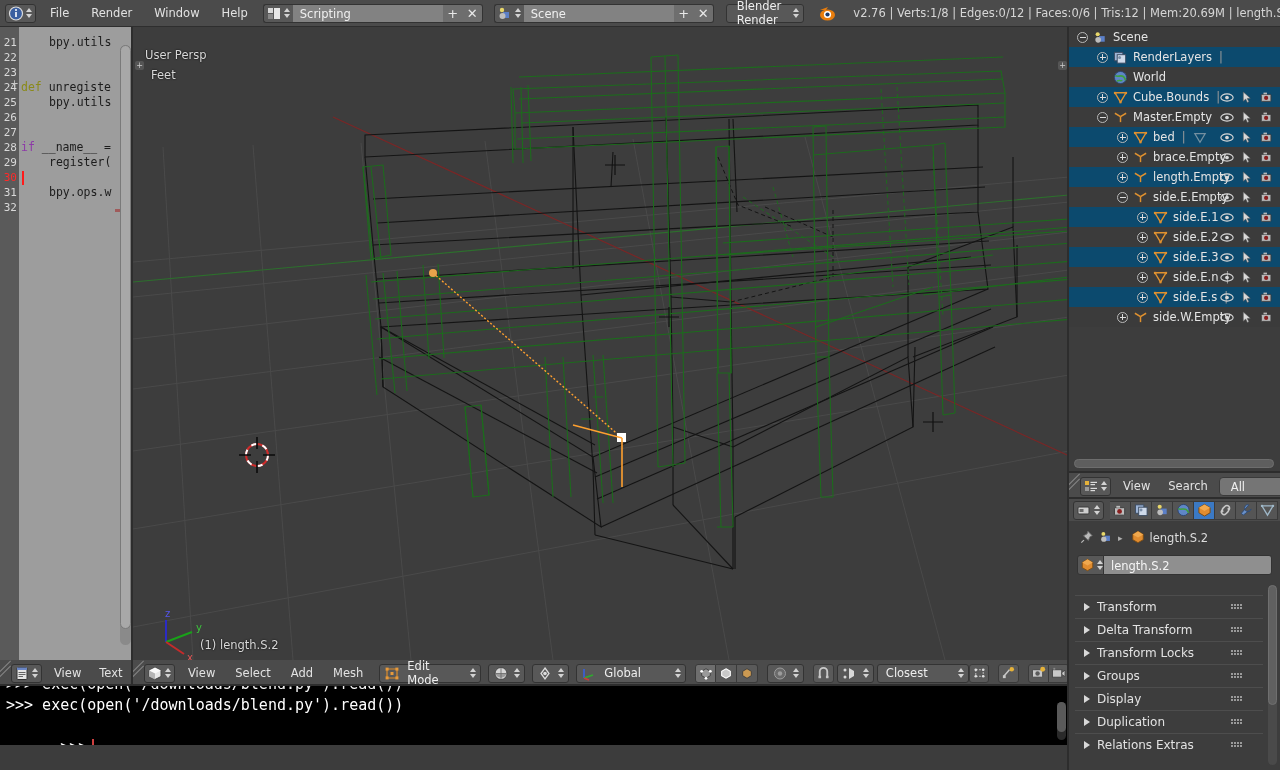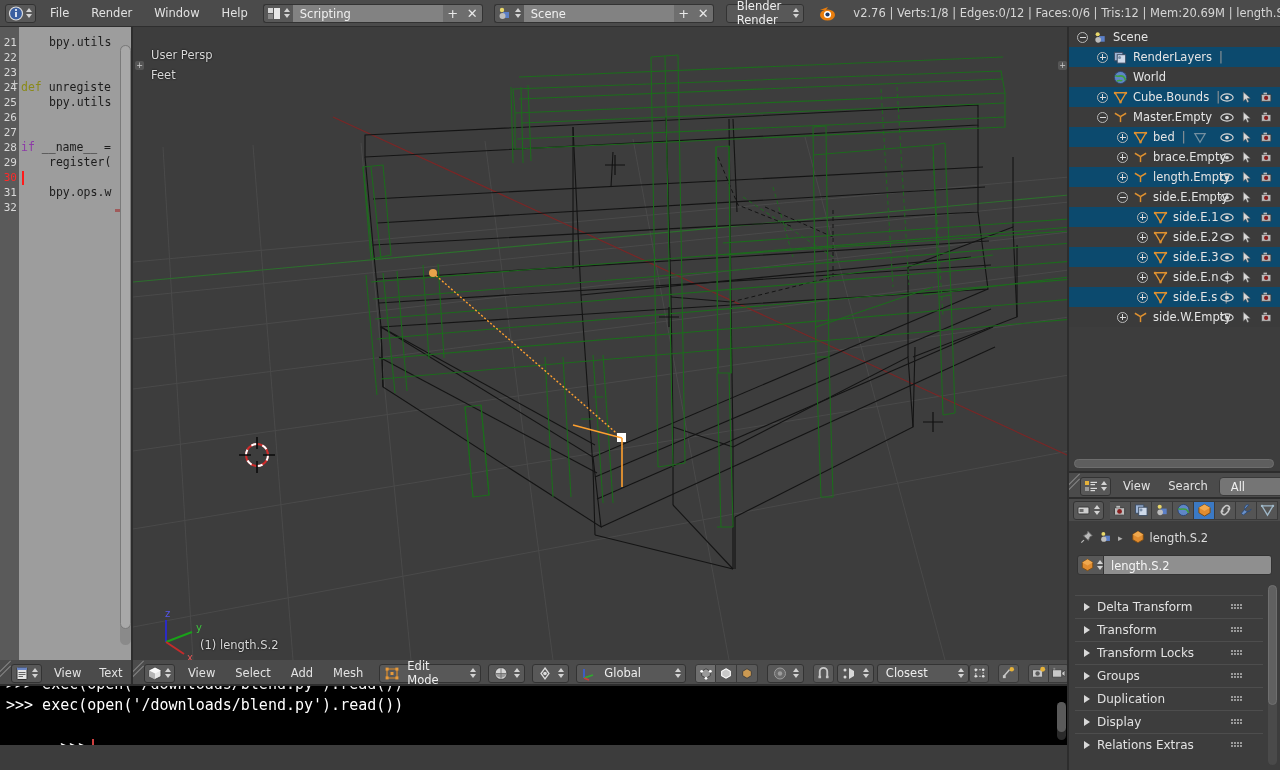--- a/index.html
+++ b/index.html
@@ -559,21 +559,21 @@
       <g transform="translate(33,593)">
         <path d="M0 22 L0 0" stroke="#2b2bc4" stroke-width="2"></path>
         <path d="M0 22 L26 12" stroke="#19a119" stroke-width="2"></path>
         <path d="M0 22 L18 34" stroke="#c42b2b" stroke-width="2"></path>
         <text x="-1" y="-3" fill="#5555ee" font-size="10" font-family="DejaVu Sans, sans-serif">z</text>
         <text x="30" y="11" fill="#3cc43c" font-size="10" font-family="DejaVu Sans, sans-serif">y</text>
         <text x="21" y="41" fill="#e05555" font-size="10" font-family="DejaVu Sans, sans-serif">x</text>
       </g>
     </svg>
 
-    <span class="vp-text" style="left:18px;top:21px;">User Persp</span>
+    <span class="vp-text" style="left:12px;top:21px;">User Persp</span>
     <span class="vp-text" style="left:18px;top:41px;">Feet</span>
     <span class="vp-text" style="left:67px;top:611px;">(1) length.S.2</span>
     <span class="vp-handle" style="left:2px;top:34px;">+</span>
     <span class="vp-handle" style="left:925px;top:34px;">+</span>
   </div>
 
   <div class="hdrbar" style="left:133px;top:660px;width:936px;">
     <span class="grip"></span>
     <span class="hdr-icon-btn" style="margin-left:0">
       <span class="ico">
@@ -1319,35 +1319,35 @@
             <i class="u"></i>
             <i class="d"></i>
           </span>
       </span>
       <span class="val">length.S.2</span>
     </div>
 
     <div id="prop-panels" style="position:absolute;left:6px;top:96px;width:188px;">
         <div class="panel-row">
           <span class="tri-right"></span>
-          <span>Delta Transform</span>
+          <span>Transform</span>
           <span class="dots">
             <span style="left:0px;top:0px"></span>
             <span style="left:3px;top:0px"></span>
             <span style="left:6px;top:0px"></span>
             <span style="left:9px;top:0px"></span>
             <span style="left:0px;top:3px"></span>
             <span style="left:3px;top:3px"></span>
             <span style="left:6px;top:3px"></span>
             <span style="left:9px;top:3px"></span>
           </span>
         </div>
         <div class="panel-row">
           <span class="tri-right"></span>
-          <span>Transform</span>
+          <span>Delta Transform</span>
           <span class="dots">
             <span style="left:0px;top:0px"></span>
             <span style="left:3px;top:0px"></span>
             <span style="left:6px;top:0px"></span>
             <span style="left:9px;top:0px"></span>
             <span style="left:0px;top:3px"></span>
             <span style="left:3px;top:3px"></span>
             <span style="left:6px;top:3px"></span>
             <span style="left:9px;top:3px"></span>
           </span>
@@ -1375,35 +1375,35 @@
             <span style="left:6px;top:0px"></span>
             <span style="left:9px;top:0px"></span>
             <span style="left:0px;top:3px"></span>
             <span style="left:3px;top:3px"></span>
             <span style="left:6px;top:3px"></span>
             <span style="left:9px;top:3px"></span>
           </span>
         </div>
         <div class="panel-row">
           <span class="tri-right"></span>
-          <span>Duplication</span>
+          <span>Display</span>
           <span class="dots">
             <span style="left:0px;top:0px"></span>
             <span style="left:3px;top:0px"></span>
             <span style="left:6px;top:0px"></span>
             <span style="left:9px;top:0px"></span>
             <span style="left:0px;top:3px"></span>
             <span style="left:3px;top:3px"></span>
             <span style="left:6px;top:3px"></span>
             <span style="left:9px;top:3px"></span>
           </span>
         </div>
         <div class="panel-row">
           <span class="tri-right"></span>
-          <span>Display</span>
+          <span>Duplication</span>
           <span class="dots">
             <span style="left:0px;top:0px"></span>
             <span style="left:3px;top:0px"></span>
             <span style="left:6px;top:0px"></span>
             <span style="left:9px;top:0px"></span>
             <span style="left:0px;top:3px"></span>
             <span style="left:3px;top:3px"></span>
             <span style="left:6px;top:3px"></span>
             <span style="left:9px;top:3px"></span>
           </span>

